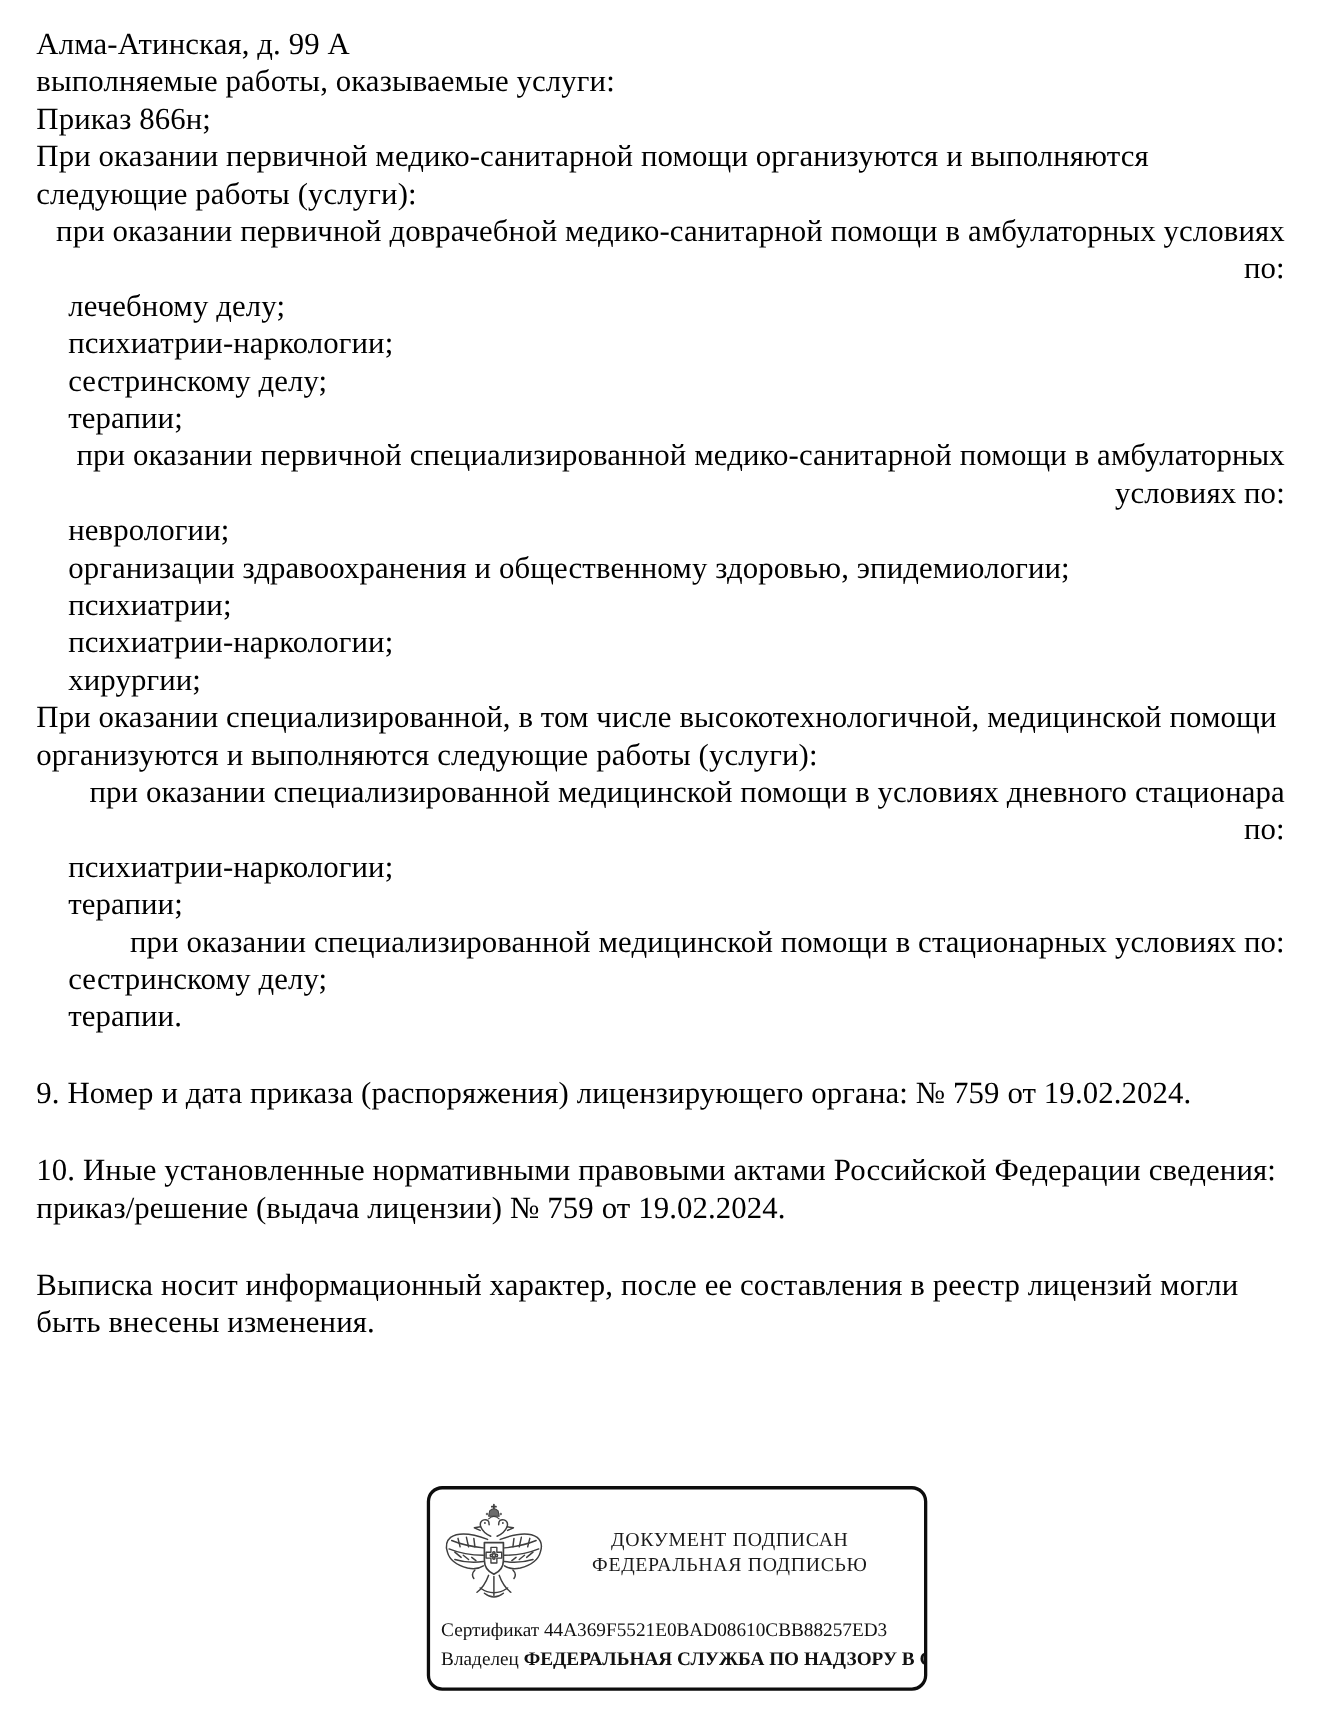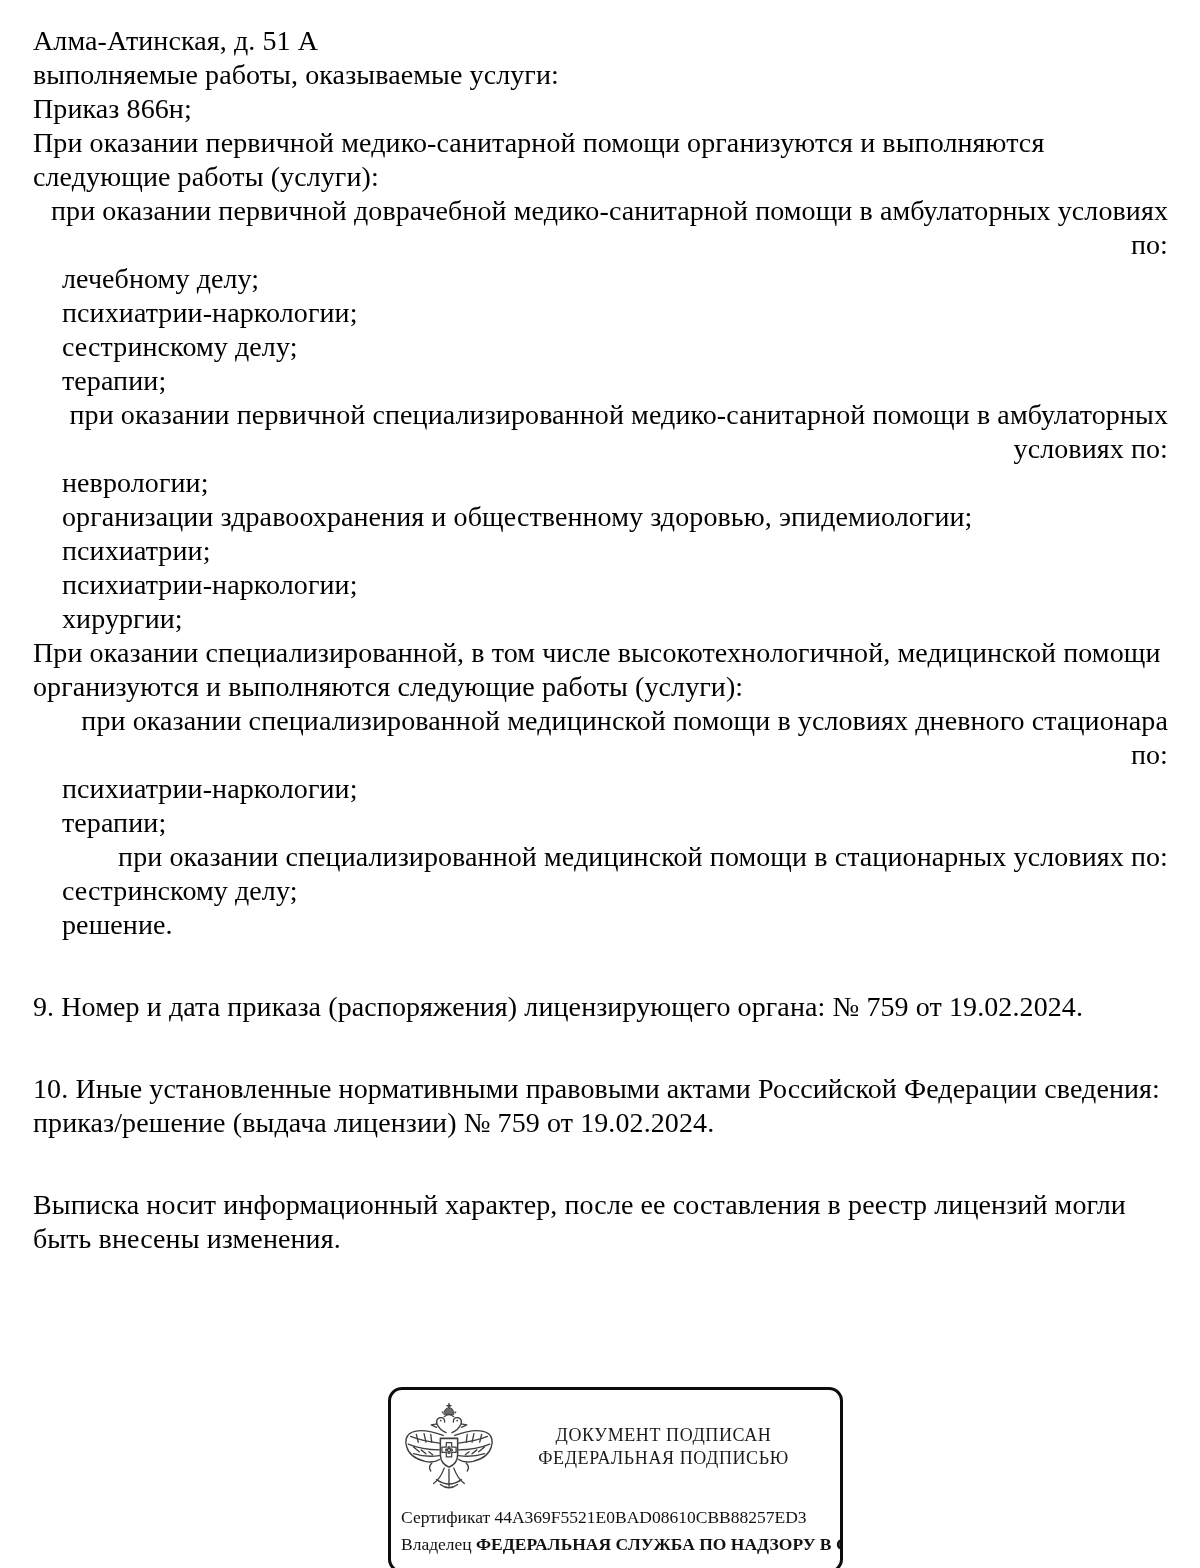--- a/index.html
+++ b/index.html
@@ -20,21 +20,21 @@
   
   .doc-text .para {
     margin: 0;
     font-size: 28px;
     line-height: 34px;
     letter-spacing: 0.1px;
   }
   .para.plain { text-indent: 0; }
   .para.hang  { text-indent: 12px; text-align: right; }   
   .para.item  { margin-left: 29px; }   
-  .para.gap   { margin-top: 48px; }    
+  .para.gap   { margin-top: 36px; }    
 
   
   .stamp {
     box-sizing: border-box;
     width: 455px;
     height: 186px;
     margin-left: 355px;
     margin-top: 131px;
     border: 3.5px solid #0d0d0d;
     border-radius: 14px;
@@ -66,42 +66,42 @@
     color: #111111;
   }
   .stamp-lines .bold { font-weight: bold; }
 </style>
 </head>
 <body>
 
 <div class="page">
 
   <div class="doc-text">
-      <p class="para plain">Алма-Атинская, д. 51 А</p>
+      <p class="para plain">Алма-Атинская, д. 99 А</p>
       <p class="para plain">выполняемые работы, оказываемые услуги:</p>
       <p class="para plain">Приказ 866н;</p>
       <p class="para plain">При оказании первичной медико-санитарной помощи организуются и выполняются следующие работы (услуги):</p>
       <p class="para hang">при оказании первичной доврачебной медико-санитарной помощи в амбулаторных условиях по:</p>
       <p class="para item">лечебному делу;</p>
       <p class="para item">психиатрии-наркологии;</p>
       <p class="para item">сестринскому делу;</p>
       <p class="para item">терапии;</p>
       <p class="para hang">при оказании первичной специализированной медико-санитарной помощи в амбулаторных условиях по:</p>
       <p class="para item">неврологии;</p>
       <p class="para item">организации здравоохранения и общественному здоровью, эпидемиологии;</p>
       <p class="para item">психиатрии;</p>
       <p class="para item">психиатрии-наркологии;</p>
       <p class="para item">хирургии;</p>
       <p class="para plain">При оказании специализированной, в том числе высокотехнологичной, медицинской помощи организуются и выполняются следующие работы (услуги):</p>
       <p class="para hang">при оказании специализированной медицинской помощи в условиях дневного стационара по:</p>
       <p class="para item">психиатрии-наркологии;</p>
       <p class="para item">терапии;</p>
       <p class="para hang">при оказании специализированной медицинской помощи в стационарных условиях по:</p>
       <p class="para item">сестринскому делу;</p>
-      <p class="para item">решение.</p>
+      <p class="para item">терапии.</p>
       <p class="para plain gap">9. Номер и дата приказа (распоряжения) лицензирующего органа: № 759 от 19.02.2024.</p>
       <p class="para plain gap">10. Иные установленные нормативными правовыми актами Российской Федерации сведения: приказ/решение (выдача лицензии) № 759 от 19.02.2024.</p>
       <p class="para plain gap">Выписка носит информационный характер, после ее составления в реестр лицензий могли быть внесены изменения.</p>
     </div>
 
   <div class="stamp">
     <div class="stamp-top">
       <span class="emblem">
 
         <svg viewBox="0 0 100 94" xmlns="http://www.w3.org/2000/svg" fill="none" stroke="#3f3f3f" stroke-width="1.4" stroke-linecap="round" stroke-linejoin="round">

